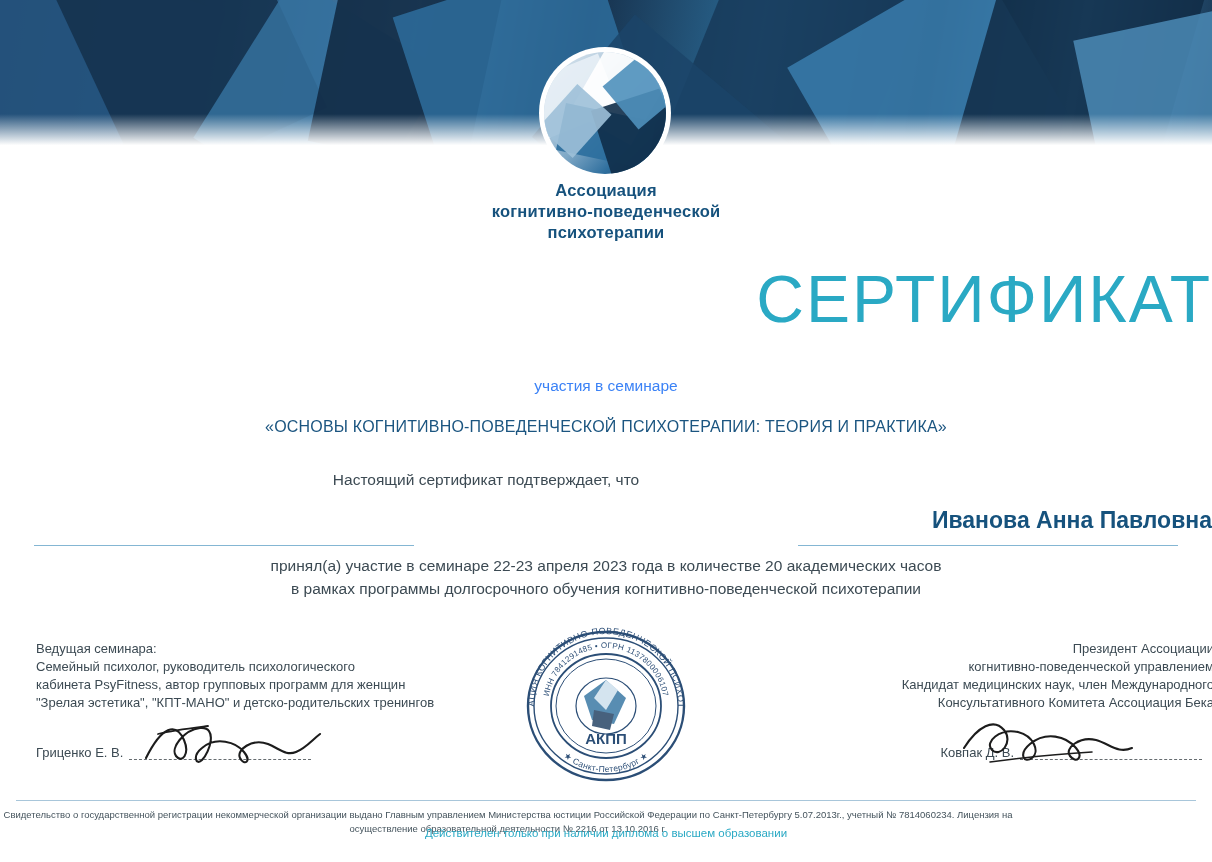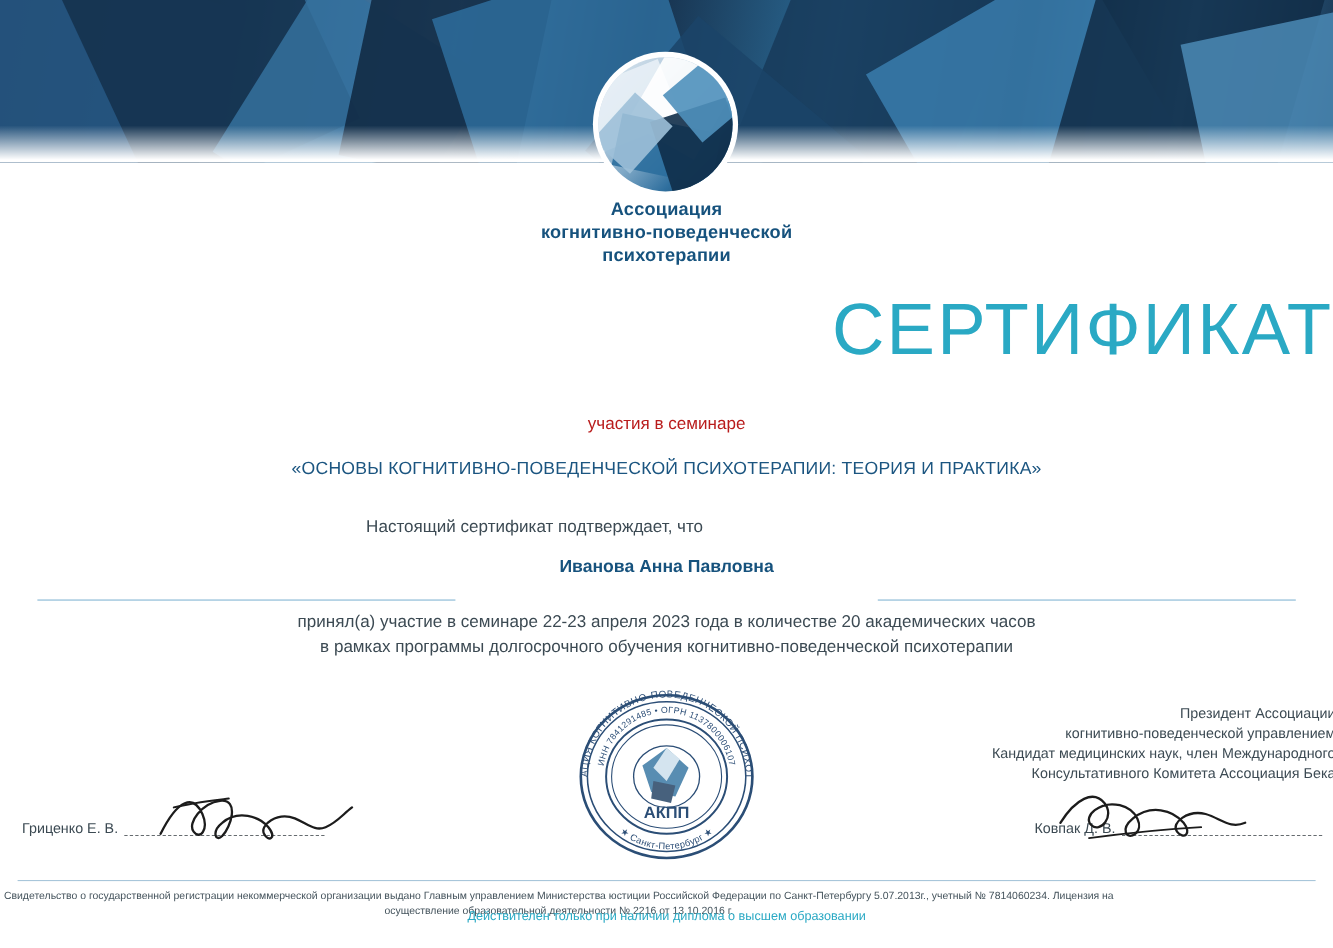--- a/index.html
+++ b/index.html
@@ -110,21 +110,21 @@
     font-weight: normal;
     letter-spacing: 2px;
   }
 
   
   .subtitle {
     position: absolute;
     left: 0; top: 377px;
     width: 1212px;
     text-align: center;
-    color: #b91c1c;
+    color: #3b82f6;
     font-size: 15.5px;
   }
   .seminar-name {
     position: absolute;
     left: 0; top: 418px;
     width: 1212px;
     text-align: center;
     color: #1b5580;
     font-size: 16px;
     letter-spacing: .2px;
@@ -136,23 +136,23 @@
     text-align: center;
     color: #3c4a53;
     font-size: 15.5px;
   }
 
   
   .recipient {
     position: absolute;
     left: 0; top: 507px;
     width: 1212px;
-    text-align: center;
+    text-align: right;
     color: #16527d;
-    font-size: 16px;
+    font-size: 23px;
     font-weight: bold;
   }
   .rule {
     position: absolute;
     height: 1px;
     background: #5b9dc4;
     opacity: .75;
   }
   .rule-left  { left: 34px;  top: 545px; width: 380px; }
   .rule-right { left: 798px; top: 545px; width: 380px; }
@@ -184,21 +184,21 @@
     color: #3c4a53;
     font-size: 13px;
     line-height: 18px;
   }
   .sig-line-row {
     position: absolute;
     font-size: 13px;
     color: #3c4a53;
     white-space: nowrap;
   }
-  .sig-name-left  { left: 20px;  top: 745px; }
+  .sig-name-left  { left: 36px;  top: 745px; }
   .sig-name-right { right: 34px; top: 745px; }
   .dots {
     display: inline-block;
     border-bottom: 1px dashed #666c70;
     vertical-align: bottom;
   }
   .dots-left  { width: 182px; margin-left: 6px; }
   .dots-right { width: 182px; margin-left: 6px; }
 
   
@@ -289,20 +289,26 @@
 
   <div class="recipient">Иванова Анна Павловна</div>
   <div class="rule rule-left"></div>
   <div class="rule rule-right"></div>
 
   <div class="details">
     <div>принял(а) участие в семинаре 22-23 апреля 2023 года в количестве 20 академических часов</div>
     <div>в рамках программы долгосрочного обучения когнитивно-поведенческой психотерапии</div>
   </div>
 
+  <div class="sig-left">
+    <div>Ведущая семинара:</div>
+    <div>Семейный психолог, руководитель психологического</div>
+    <div>кабинета PsyFitness, автор групповых программ для женщин</div>
+    <div>"Зрелая эстетика", "КПТ-МАНО" и детско-родительских тренингов</div>
+  </div>
 
   <div class="sig-line-row sig-name-left">
     <span>Гриценко Е. В.</span><span class="dots dots-left"></span>
   </div>
 
   <svg class="scrawl scrawl-left" width="190" height="58" viewBox="0 0 190 58">
     <path d="M6 46 C 22 14, 36 10, 44 28 C 50 42, 42 52, 36 44 C 30 36, 44 18, 60 16 C 78 14, 70 40, 62 48 C 56 54, 52 44, 62 36 C 76 24, 96 30, 104 40 C 112 50, 104 54, 100 46 C 96 38, 112 26, 128 32 C 140 37, 146 44, 156 40 C 166 36, 172 28, 180 22" fill="none" stroke="#1c1c1c" stroke-width="2.1" stroke-linecap="round"></path>
     <path d="M18 22 C 34 18, 52 16, 68 14" fill="none" stroke="#1c1c1c" stroke-width="1.8" stroke-linecap="round"></path>
   </svg>
 

